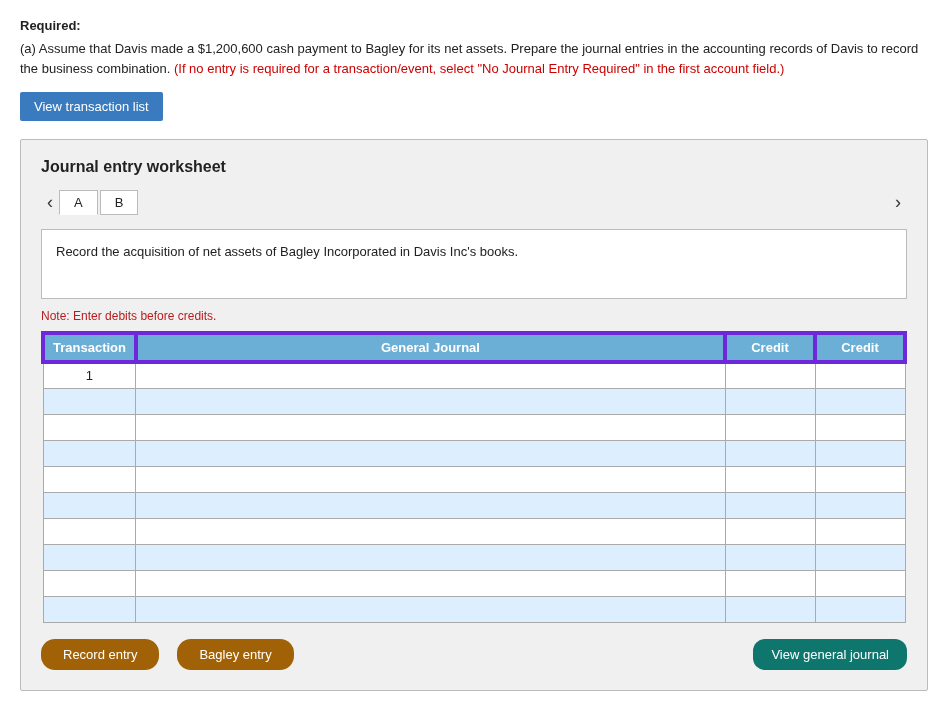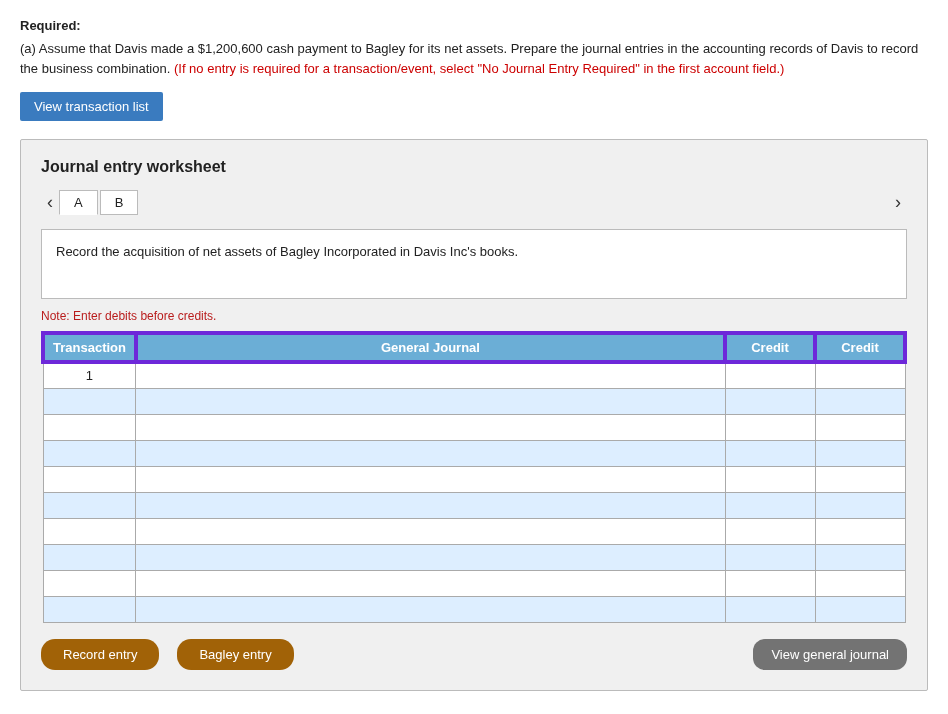--- a/index.html
+++ b/index.html
@@ -153,21 +153,21 @@
       background: #a16207;
       color: #fff;
       border: none;
       padding: 8px 22px;
       font-size: 13px;
       cursor: pointer;
       border-radius: 14px;
       margin-right: 18px;
     }
     .btn-view-journal {
-      background: #737373;
+      background: #0f766e;
       color: #fff;
       border: none;
       padding: 8px 18px;
       font-size: 13px;
       cursor: pointer;
       border-radius: 12px;
       margin-left: auto;
     }
   </style>
 </head>

